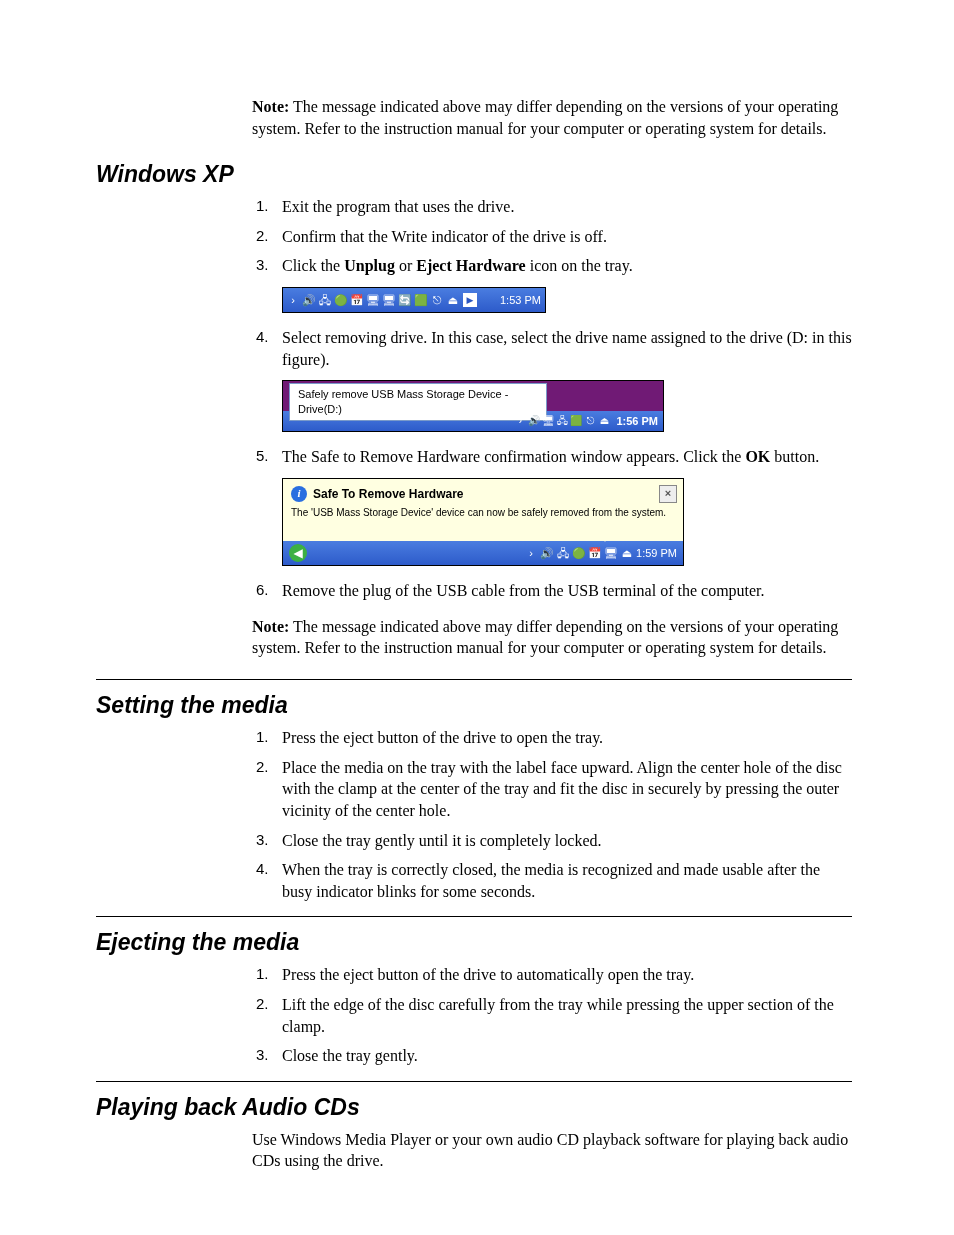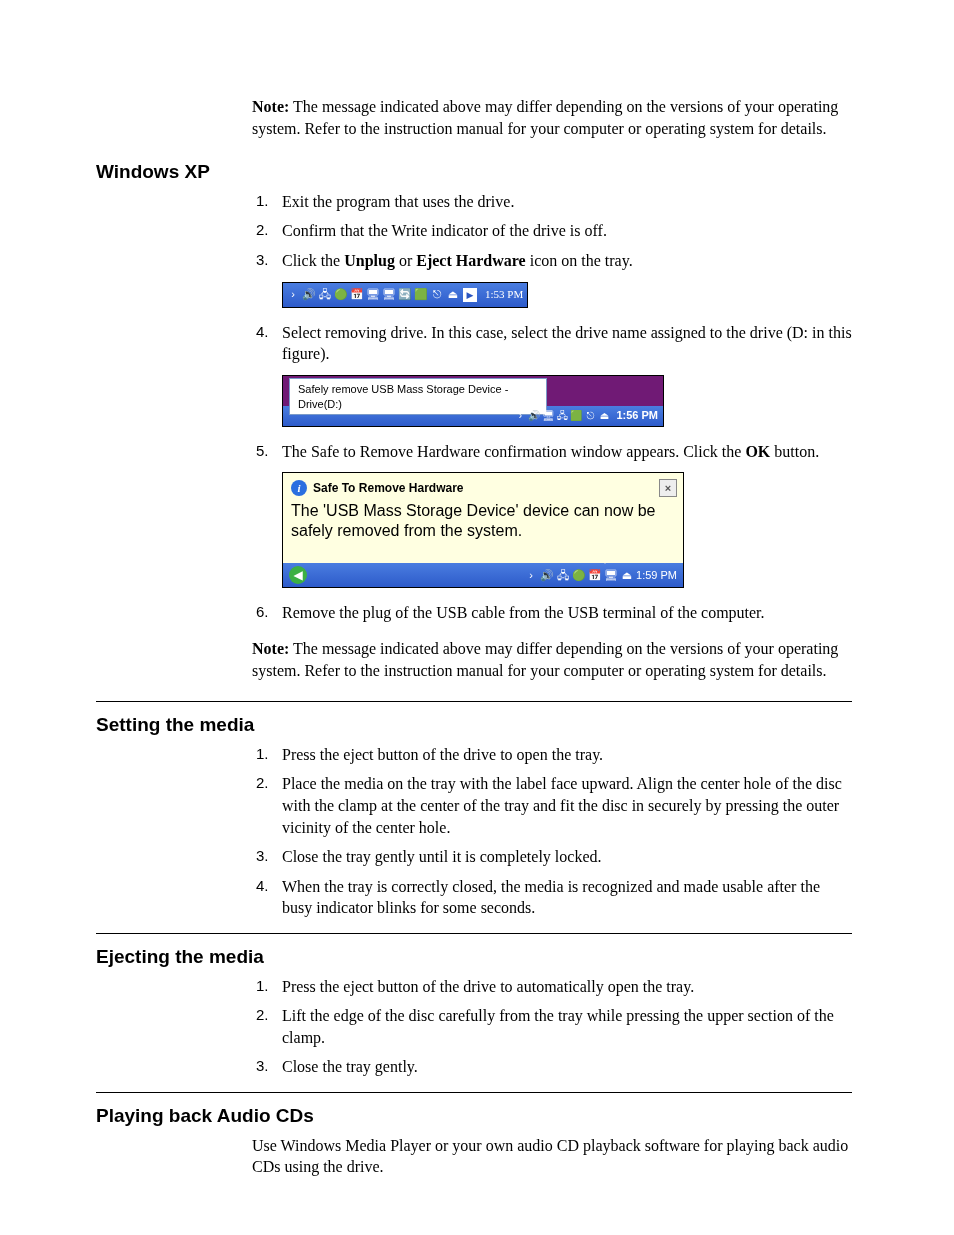--- a/index.html
+++ b/index.html
@@ -23,22 +23,23 @@
     font-size: 16px;
     line-height: 1.35;
   }
   .note-para { margin: 0 0 20px 0; }
   .note-label { font-weight: bold; }
   .bold { font-weight: bold; }
 
   .h2 {
     font-family: Arial, Helvetica, sans-serif;
     font-weight: bold;
-    font-size: 19px;
+    font-size: 23px;
     margin: 10px 0 6px -156px;   
+    font-style: italic;
   }
   .h2:first-of-type { margin-top: 6px; }
 
   .rule {
     border: 0;
     border-top: 1.2px solid #000;
     margin: 6px 0 10px -156px;
     width: calc(100% + 156px);
   }
 
@@ -81,21 +82,21 @@
     margin: 0 1px;
     display: flex; align-items: center; justify-content: center;
     font-size: 11px;
   }
   .tray1 .play {
     width: 14px; height: 14px;
     background: #fff; color: #2a55c0;
     display: flex; align-items: center; justify-content: center;
     font-size: 9px; margin: 0 2px;
   }
-  .tray1 .time { margin-left: 6px; font-family: Liberation Serif, serif; }
+  .tray1 .time { margin-left: 21px; }
 
   
   .tray2-wrap {
     display: inline-block;
     border: 1px solid #000;
     width: 380px;
     font-family: Tahoma, Arial, sans-serif;
   }
   .tray2-top {
     background: #701a75;
@@ -144,21 +145,21 @@
   }
   .fig3 .close {
     margin-left: auto;
     width: 16px; height: 16px;
     border: 1px solid #888; background: #eee;
     display:flex; align-items:center; justify-content:center;
     font-size: 11px; color:#555;
   }
   .fig3 .balloon-body {
     padding: 0 8px 22px 8px;
-    font-size: 16px; color: #000;
+    font-size: 10px; color: #000;
     line-height: 1.25;
     position: relative;
   }
   .fig3 .tail {
     position: absolute;
     right: 70px; bottom: -1px;
     width: 0; height: 0;
     border-left: 8px solid transparent;
     border-right: 8px solid transparent;
     border-top: 14px solid #ffffe1;

